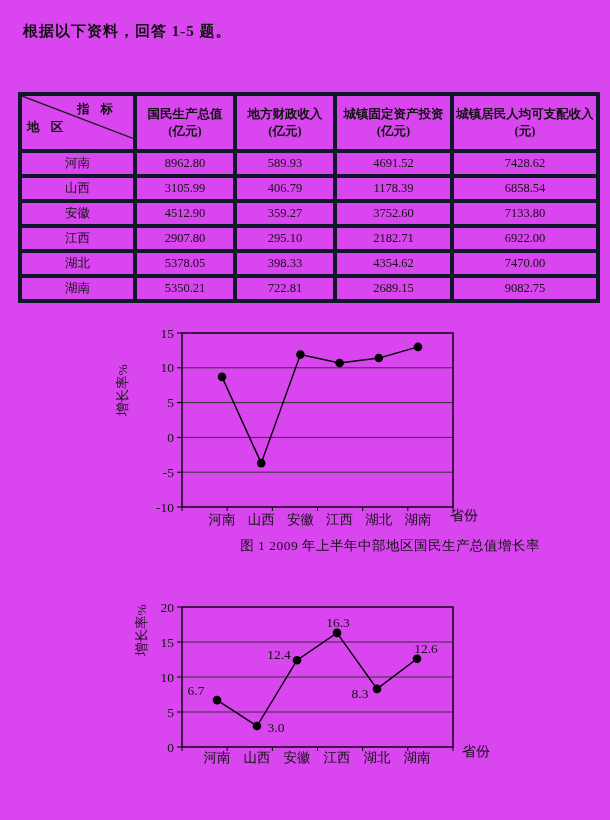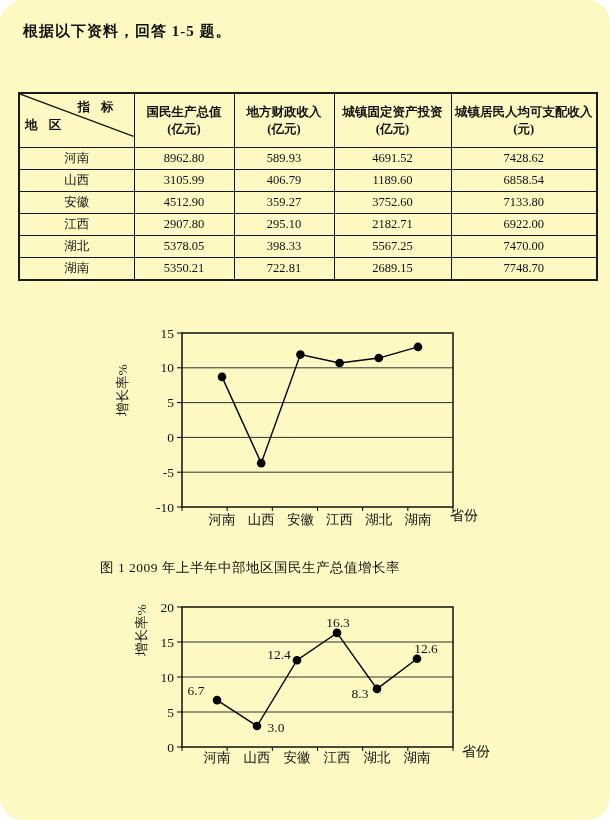--- a/index.html
+++ b/index.html
@@ -1,53 +1,52 @@
 <!DOCTYPE html>
 <html><head>
 <meta charset="utf-8">
 <style>
   html,body{margin:0;padding:0;background:#ffffff;}
   .page{
     position:relative;
     width:610px;height:820px;
-    background:#fef9c3;
+    background:#d946ef;
     font-family:"Liberation Serif","DejaVu Serif",serif;
     color:#111;
     overflow:hidden;
-    border-radius:23px;
   }
   .instruction{
     position:absolute;left:23px;top:22px;
     font-size:15px;font-weight:bold;letter-spacing:1px;
   }
   .table-title{
     position:absolute;left:18px;top:58px;width:578px;
     text-align:center;font-size:13.5px;letter-spacing:1px;
   }
   table.econ{
     position:absolute;left:18px;top:92px;
     width:578px;border-collapse:collapse;table-layout:fixed;
     border:2px solid #1a1a1a;
     font-size:12.5px;
   }
   table.econ th, table.econ td{
-    border:1px solid #0f172a;
+    border:4px solid #0f172a;
     text-align:center;vertical-align:middle;
     padding:0;line-height:1.3;
   }
   table.econ .hdr-row th{height:53px;font-weight:bold;font-size:12.5px;}
   table.econ .data-row td{height:21px;font-size:12.5px;}
   .corner{position:relative;height:53px;}
   .corner svg{position:absolute;left:0;top:0;width:100%;height:100%;}
   .corner .tr-label{position:absolute;top:5px;right:16px;font-weight:bold;letter-spacing:4px;}
   .corner .bl-label{position:absolute;bottom:14px;left:5px;font-weight:bold;letter-spacing:4px;}
   .fig-svg{position:absolute;}
   .fig-caption{
-    position:absolute;text-align:left;
-    font-size:13.5px;letter-spacing:0.5px;margin-top:22px;
+    position:absolute;text-align:right;
+    font-size:13.5px;letter-spacing:0.5px;
   }
   #fig1-svg{left:100px;top:320px;}
   #fig1-caption{left:100px;top:537px;width:440px;}
   #fig2-svg{left:100px;top:595px;}
   #fig2-caption{left:94px;top:777px;width:440px;}
 </style>
 </head>
 <body>
 
 <div class="page">
@@ -93,50 +92,50 @@
       <td>河南</td>
       <td>8962.80</td>
       <td>589.93</td>
       <td>4691.52</td>
       <td>7428.62</td>
     </tr>
     <tr class="data-row">
       <td>山西</td>
       <td>3105.99</td>
       <td>406.79</td>
-      <td>1189.60</td>
+      <td>1178.39</td>
       <td>6858.54</td>
     </tr>
     <tr class="data-row">
       <td>安徽</td>
       <td>4512.90</td>
       <td>359.27</td>
       <td>3752.60</td>
       <td>7133.80</td>
     </tr>
     <tr class="data-row">
       <td>江西</td>
       <td>2907.80</td>
       <td>295.10</td>
       <td>2182.71</td>
       <td>6922.00</td>
     </tr>
     <tr class="data-row">
       <td>湖北</td>
       <td>5378.05</td>
       <td>398.33</td>
-      <td>5567.25</td>
+      <td>4354.62</td>
       <td>7470.00</td>
     </tr>
     <tr class="data-row">
       <td>湖南</td>
       <td>5350.21</td>
       <td>722.81</td>
       <td>2689.15</td>
-      <td>7748.70</td>
+      <td>9082.75</td>
     </tr>
   </tbody>
     </table>
 
   <svg id="fig1-svg" class="fig-svg" width="400" height="212" viewBox="0 0 400 212">
       <line x1="82" y1="152.2" x2="353" y2="152.2" stroke="#333" stroke-width="1"></line>
       <line x1="82" y1="117.39999999999999" x2="353" y2="117.39999999999999" stroke="#333" stroke-width="1"></line>
       <line x1="82" y1="82.60000000000001" x2="353" y2="82.60000000000001" stroke="#333" stroke-width="1"></line>
       <line x1="82" y1="47.79999999999998" x2="353" y2="47.79999999999998" stroke="#333" stroke-width="1"></line>
       <rect x="82" y="13" width="271" height="174" fill="none" stroke="#000" stroke-width="1.4"></rect>

